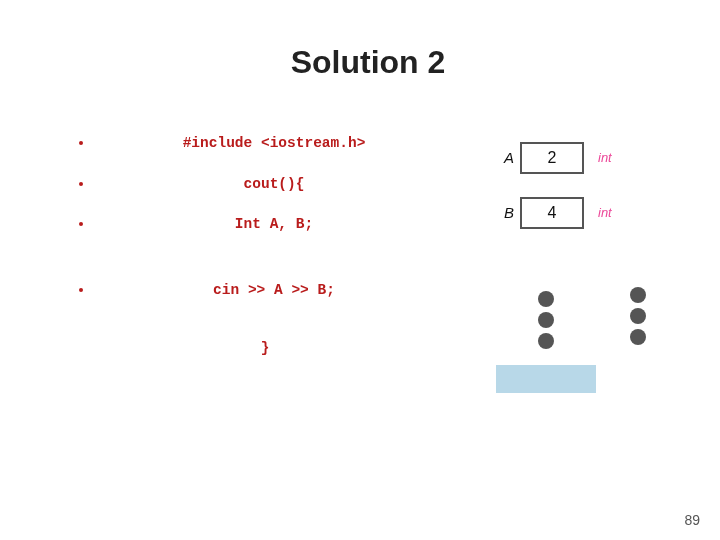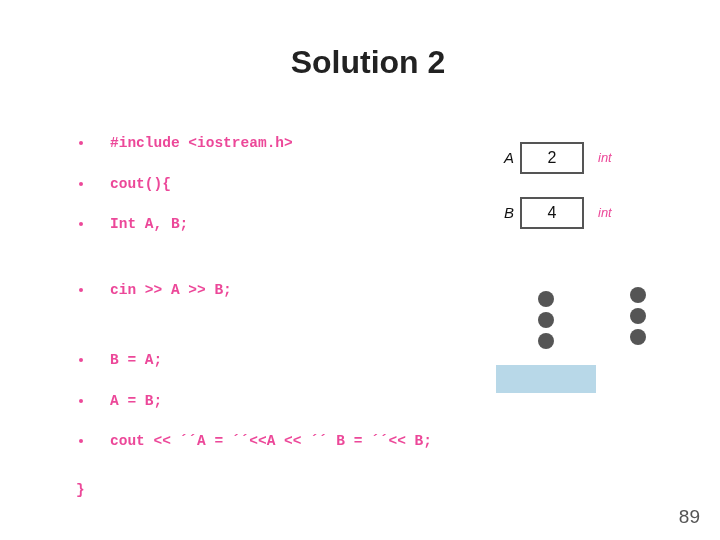--- a/index.html
+++ b/index.html
@@ -26,22 +26,23 @@
       display: flex;
       flex-direction: row;
       padding-left: 48px;
       padding-right: 30px;
     }
 
     .code-section {
       flex: 1;
       font-family: 'Courier New', Courier, monospace;
       font-size: 14.5px;
-      color: #ec4899;
+      color: #b91c1c;
       line-height: 1.7;
+      text-align: center;
     }
 
     .bullet-list {
       list-style: disc;
       padding-left: 22px;
       margin-bottom: 10px;
     }
 
     .bullet-list li {
       margin-bottom: 0px;
@@ -153,21 +154,21 @@
       flex-direction: column;
       gap: 5px;
       padding-top: 2px;
     }
 
     
     .page-number {
       position: absolute;
       bottom: 12px;
       right: 20px;
-      font-size: 19px;
+      font-size: 14px;
       color: #555;
     }
 
   </style>
 </head>
 <body>
 
 <div class="page-title">Solution 2</div>
 
 <div class="content-area">
@@ -182,31 +183,20 @@
       </li>
       <li>
         <span class="bold-keyword">Int  A, B;</span>
       </li>
       <li style="list-style:none; height:1.7em;"></li>
       <li>
         <span class="bold-keyword">cin &gt;&gt; A &gt;&gt; B;</span>
       </li>
     </ul>
 
-    <ul class="code-block2">
-      <li>
-        <span class="bold-keyword">B = A;</span>
-      </li>
-      <li>
-        <span class="bold-keyword">A = B;</span>
-      </li>
-      <li>
-        <span class="bold-keyword">cout &lt;&lt; ´´A = ´´&lt;&lt;A &lt;&lt; ´´ B = ´´&lt;&lt; B;</span>
-      </li>
-    </ul>
     <div class="closing-brace">}</div>
   </div>
 
   <div class="diagram-section">
     <div class="var-table">
       <div class="var-row">
         <span class="var-label">A</span>
         <div class="var-box">
           <span>2</span>
         </div>

